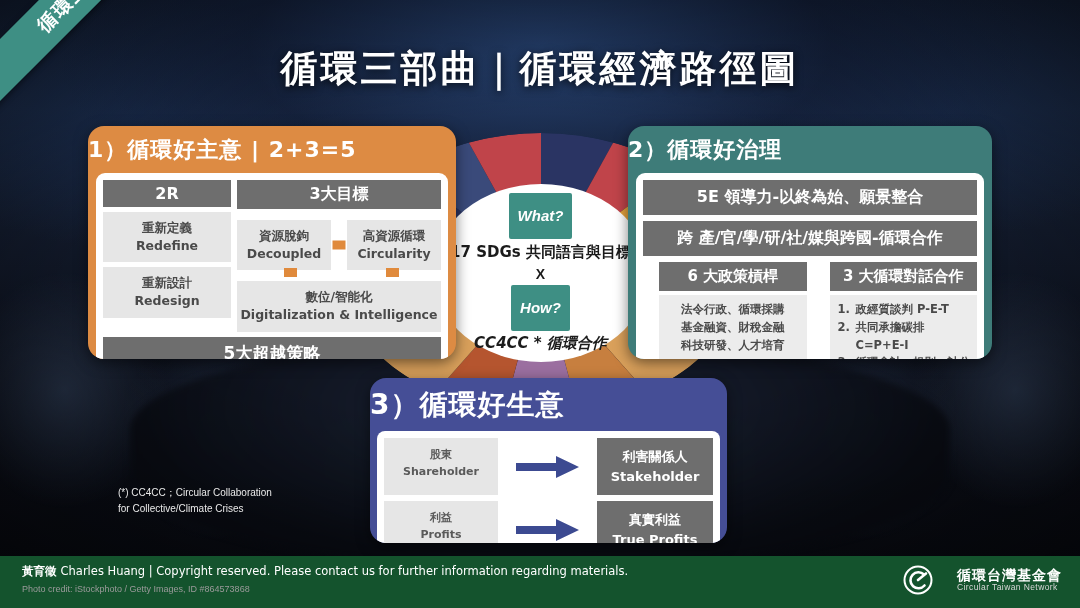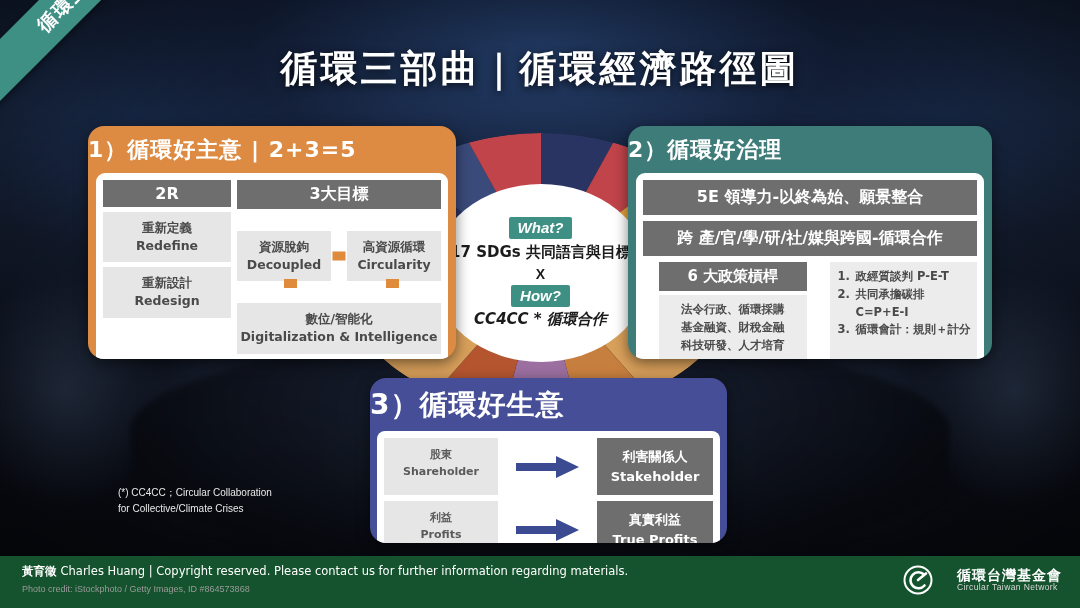--- a/index.html
+++ b/index.html
@@ -50,42 +50,42 @@
 
   
   .wheel-wrap{position:absolute;left:333px;top:128px;width:415px;height:290px;}
   .wheel{position:absolute;left:50%;top:50%;transform:translate(-50%,-50%);
     width:400px;height:280px;border-radius:50%;overflow:hidden;}
   .wheel svg{display:block;}
   .wheel-center{position:absolute;left:50%;top:50%;transform:translate(-50%,-50%);
     width:216px;height:178px;border-radius:50%;background:#fff;
     display:flex;flex-direction:column;align-items:center;justify-content:center;gap:3px;}
   .tagchip{background:#3e8f84;color:#fff;font-size:15px;font-weight:700;font-style:italic;
-    padding:1px 9px;border-radius:2px;line-height:1.35;}
+    padding:13px 9px;border-radius:2px;line-height:1.35;}
   .wheel-line{font-size:15px;font-weight:700;color:#1b1b1b;
     font-family:"DejaVu Sans","Liberation Sans",sans-serif;line-height:1.4;}
   .wheel-x{font-size:14px;font-weight:700;color:#1b1b1b;}
   .wheel-how{font-size:15px;font-weight:700;font-style:italic;color:#1b1b1b;
     font-family:"DejaVu Sans","Liberation Sans",sans-serif;}
 
   
   .panel{position:absolute;border-radius:16px;overflow:hidden;
     box-shadow:0 4px 14px rgba(0,0,0,.5);}
   .panel-head{text-align:left;color:#fff;font-weight:700;
     font-family:"DejaVu Sans","Liberation Sans",sans-serif;}
   .panel-body{background:#fff;}
 
   
   #panel1{left:88px;top:126px;width:368px;height:233px;background:#dd8b43;}
   #panel1 .panel-head{font-size:22px;padding:9px 0 8px;letter-spacing:1px;}
   #panel1 .panel-body{margin:0 8px 8px;border-radius:9px;padding:7px 7px 8px;
     display:flex;flex-direction:column;gap:5px;}
   .p1-cols{display:flex;gap:6px;}
   .p1-left{width:128px;display:flex;flex-direction:column;gap:5px;}
-  .p1-right{flex:1;display:flex;flex-direction:column;gap:22px;position:relative;}
+  .p1-right{flex:1;display:flex;flex-direction:column;gap:11px;position:relative;}
   .hdr-gray{background:#6e6e6e;color:#fff;font-weight:700;text-align:center;
     font-family:"DejaVu Sans","Liberation Sans",sans-serif;}
   .box-gray{background:#e6e6e6;color:#4a4a4a;text-align:center;
     font-family:"DejaVu Sans","Liberation Sans",sans-serif;}
   .p1-h{font-size:16px;padding:4px 4px;}
   .p1-cell{font-size:12.5px;line-height:1.45;padding:7px 2px;font-weight:700;}
   .p1-two{display:flex;gap:16px;position:relative;}
   .p1-two .box-gray{flex:1;}
   .p1-strategy-h{font-size:17px;padding:5px 0;}
   .conn{position:absolute;background:#e08a3c;width:13px;height:9px;}
@@ -238,20 +238,21 @@
       <div class="p2-cols">
         <div class="p2-col">
           <div class="p2-col-h">6 大政策槓桿</div>
           <div class="p2-col-b center">
             <div>法令行政、循環採購</div>
             <div>基金融資、財稅金融</div>
             <div>科技研發、人才培育</div>
           </div>
         </div>
         <div class="p2-col">
+          <div class="p2-col-h">3 大循環對話合作</div>
           <div class="p2-col-b">
             <div class="p2-li">
               <span class="p2-li-n">1.</span>
               <span>政經質談判 P-E-T</span>
             </div>
             <div class="p2-li">
               <span class="p2-li-n">2.</span>
               <span>共同承擔碳排 C=P+E-I</span>
             </div>
             <div class="p2-li">

